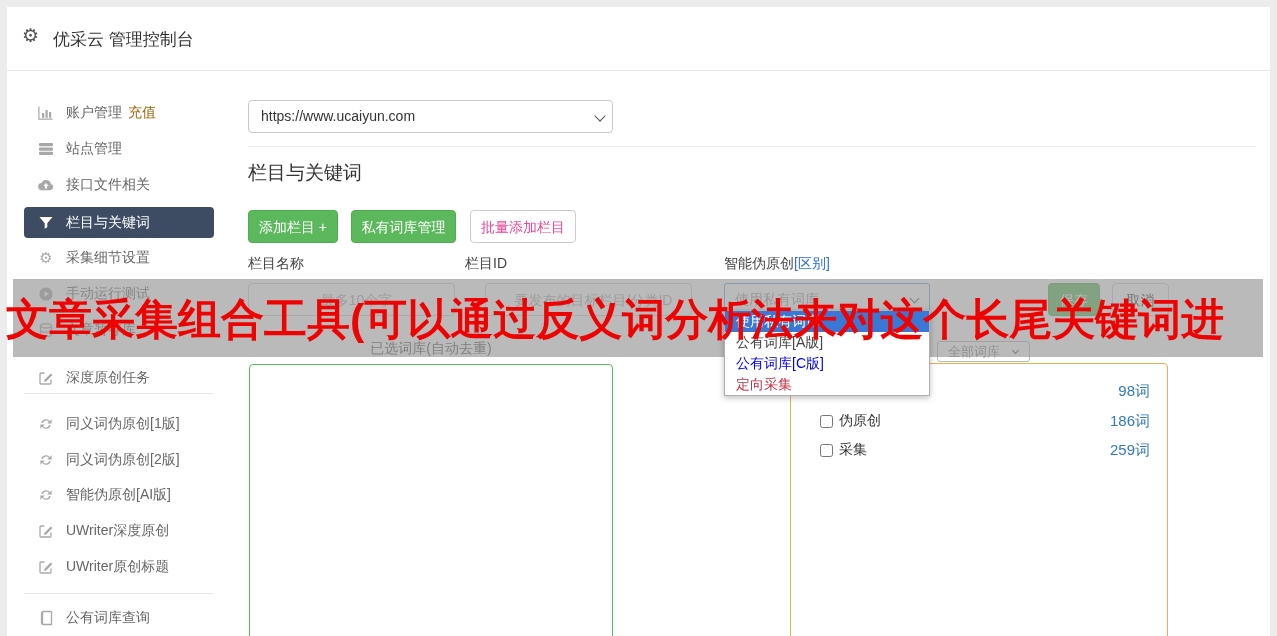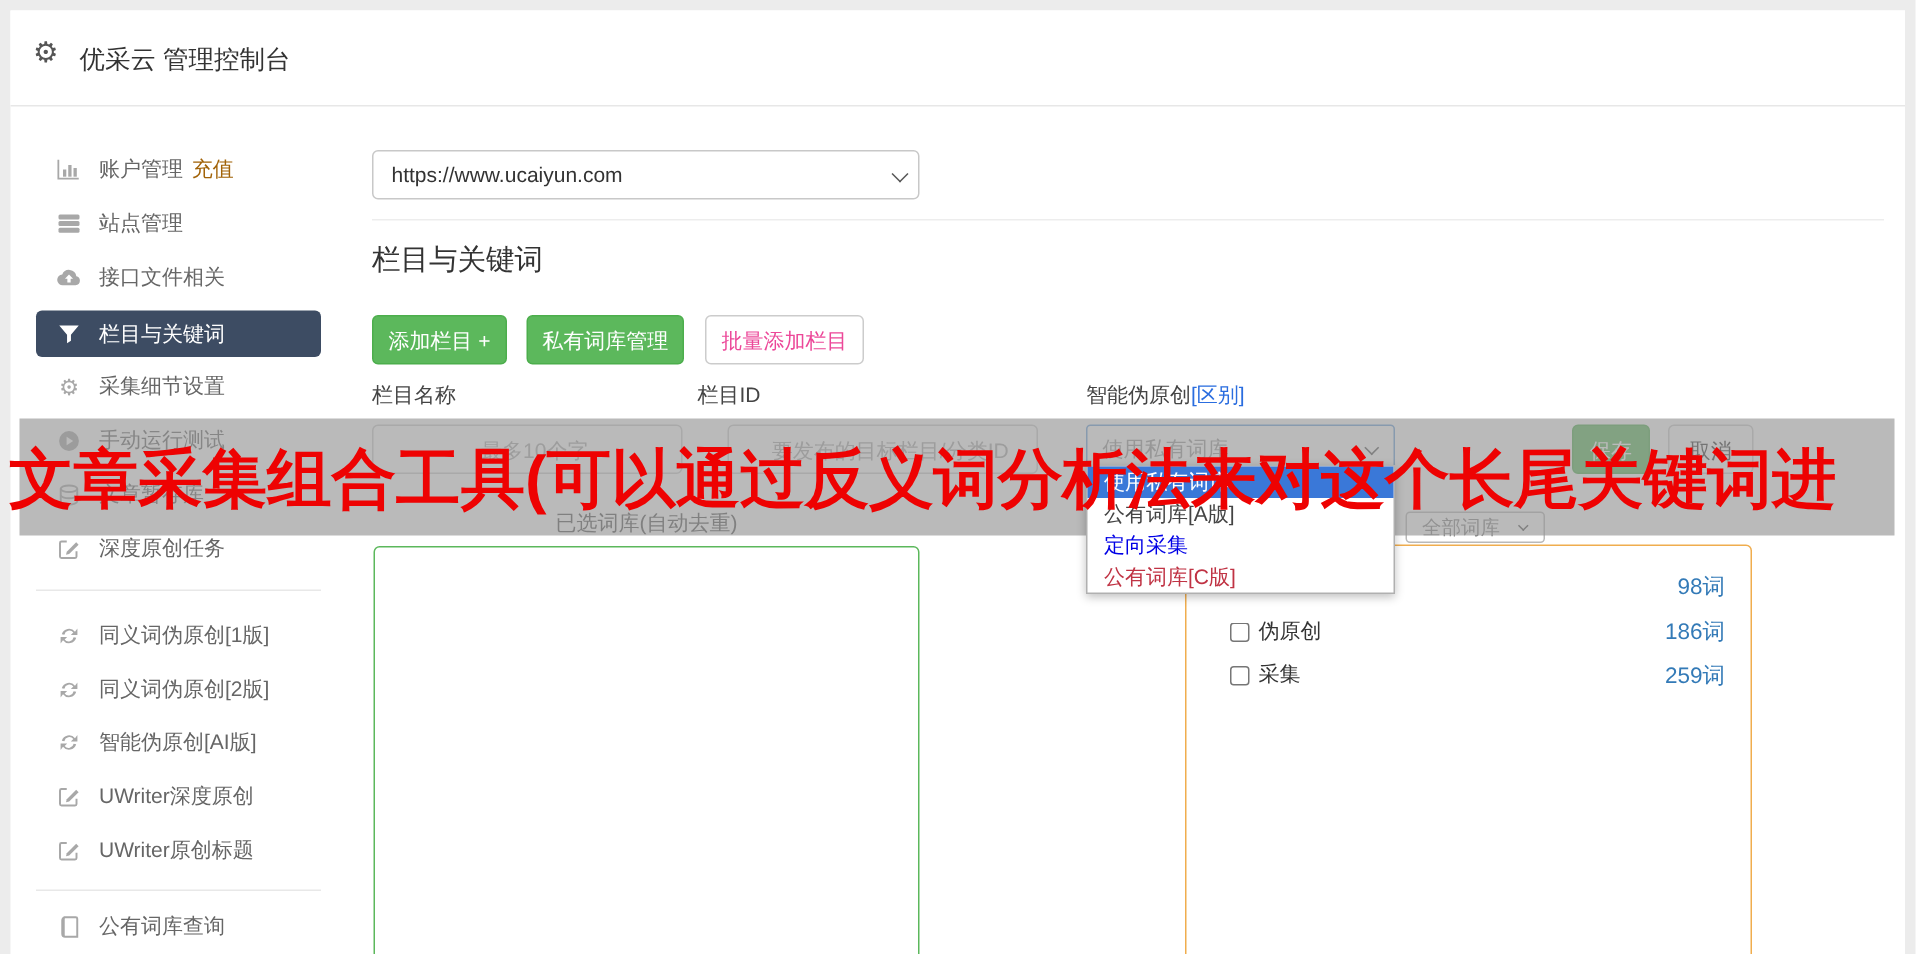--- a/index.html
+++ b/index.html
@@ -119,21 +119,21 @@
 <div class="side-item" style="top:312px">
   <span class="icn">
       <svg viewBox="0 0 16 16" fill="none" stroke="#a8a8a8" stroke-width="1.3">
         <ellipse cx="8" cy="3.8" rx="5.5" ry="2.2"></ellipse>
         <path d="M2.5 3.8v8.4c0 1.2 2.5 2.2 5.5 2.2s5.5-1 5.5-2.2V3.8"></path>
         <path d="M2.5 8c0 1.2 2.5 2.2 5.5 2.2S13.5 9.2 13.5 8"></path>
       </svg>
     </span>
   <span>文章暂存库</span>
 </div>
-<div class="side-item" style="top:348px">
+<div class="side-item" style="top:360px">
   <span class="icn">
       <svg viewBox="0 0 16 16">
         <path d="M13 9.5V13a1 1 0 0 1-1 1H3a1 1 0 0 1-1-1V4a1 1 0 0 1 1-1h3.5" fill="none" stroke="#a8a8a8" stroke-width="1.3"></path>
         <path d="M6.5 9.8l6.3-6.3 1.6 1.6-6.3 6.3-2.1.5z" fill="#a8a8a8"></path>
       </svg>
     </span>
   <span>深度原创任务</span>
 </div>
 <div class="side-div" style="top:393px"></div>
 <div class="side-item" style="top:406px">
@@ -235,17 +235,17 @@
   <input type="checkbox" style="">
   <span>采集</span>
 </div>
 <span class="lib-count" style="top:441px;">259词</span>
 
 <div class="banner"></div>
 
 <div class="dd">
   <div class="opt">使用私有词库</div>
   <div class="opt">公有词库[A版]</div>
+  <div class="opt">公有词库[C版]</div>
   <div class="opt">定向采集</div>
-  <div class="opt">公有词库[C版]</div>
 </div>
 
 <div class="annot">文章采集组合工具(可以通过反义词分析法来对这个长尾关键词进</div>
 
 </body></html>

